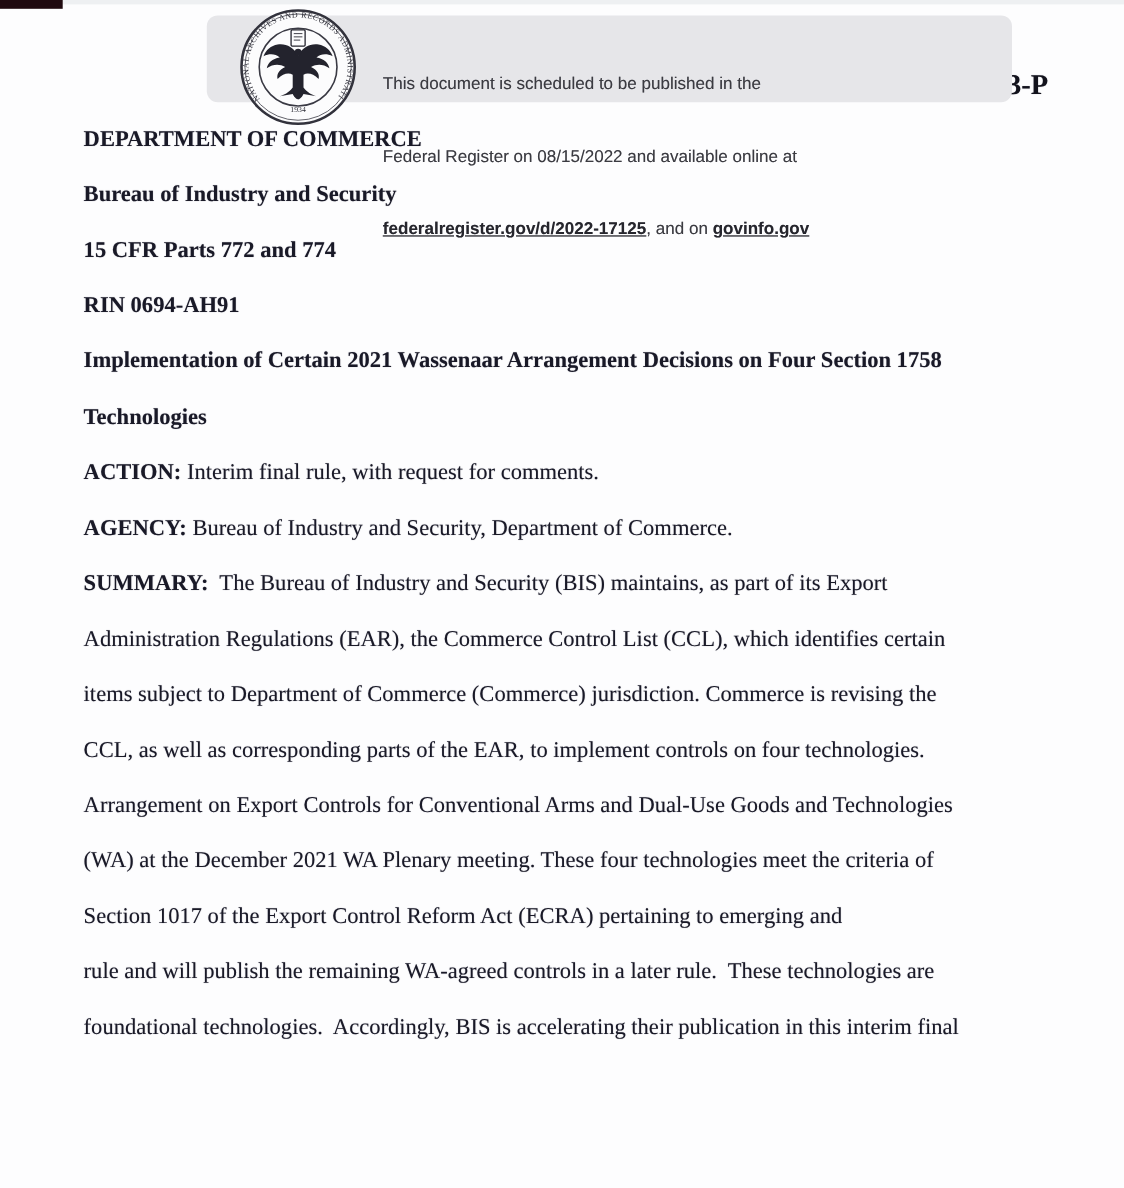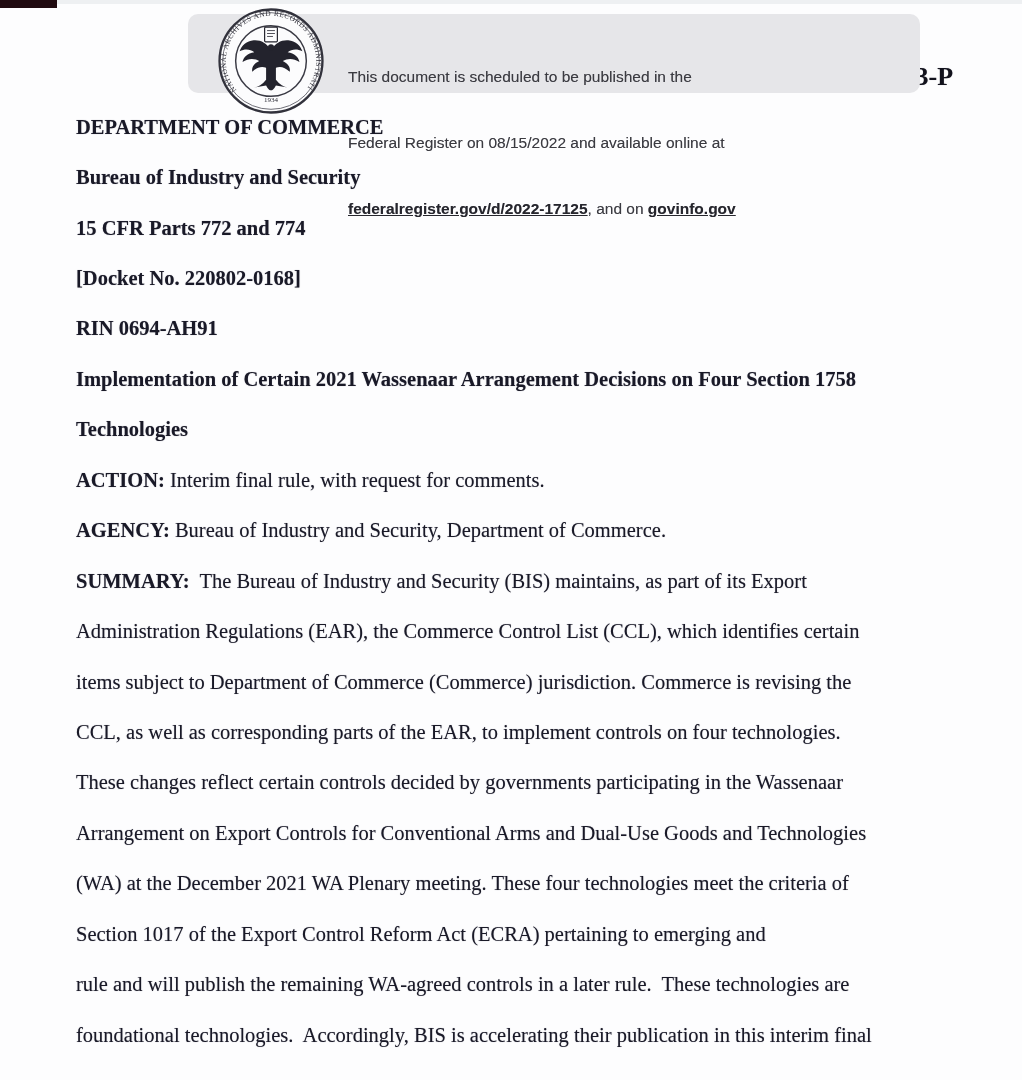--- a/index.html
+++ b/index.html
@@ -99,34 +99,32 @@
         <circle cx="55" cy="41" r="3.1"></circle>
       </g>
       <text x="55" y="96.5" text-anchor="middle" font-family="Liberation Serif, serif" font-size="7.2" fill="#2e2e38">1934</text>
     </svg>
   </div>
 
   <div class="doc">
     <div class="line b">DEPARTMENT OF COMMERCE</div>
     <div class="line b">Bureau of Industry and Security</div>
     <div class="line b">15 CFR Parts 772 and 774</div>
-    <div class="line b">[Docket No. 220802-0168]</div>
     <div class="line b">RIN 0694-AH91</div>
     <div class="line b">Implementation of Certain 2021 Wassenaar Arrangement Decisions on Four Section 1758</div>
     <div class="line b">Technologies</div>
 
     <div class="line"><span class="b">ACTION:</span><span> Interim final rule, with request for comments.</span></div>
 
     <div class="line"><span class="b">AGENCY:</span><span> Bureau of Industry and Security, Department of Commerce.</span></div>
 
     <div class="line"><span class="b">SUMMARY:</span><span>  The Bureau of Industry and Security (BIS) maintains, as part of its Export</span></div>
     <div class="line">Administration Regulations (EAR), the Commerce Control List (CCL), which identifies certain</div>
     <div class="line">items subject to Department of Commerce (Commerce) jurisdiction. Commerce is revising the</div>
     <div class="line">CCL, as well as corresponding parts of the EAR, to implement controls on four technologies.</div>
-    <div class="line">These changes reflect certain controls decided by governments participating in the Wassenaar</div>
     <div class="line">Arrangement on Export Controls for Conventional Arms and Dual-Use Goods and Technologies</div>
     <div class="line">(WA) at the December 2021 WA Plenary meeting. These four technologies meet the criteria of</div>
     <div class="line">Section 1017 of the Export Control Reform Act (ECRA) pertaining to emerging and</div>
     <div class="line">rule and will publish the remaining WA-agreed controls in a later rule.  These technologies are</div>
     <div class="line">foundational technologies.  Accordingly, BIS is accelerating their publication in this interim final</div>
   </div>
 
 </div>
 
 </body></html>

